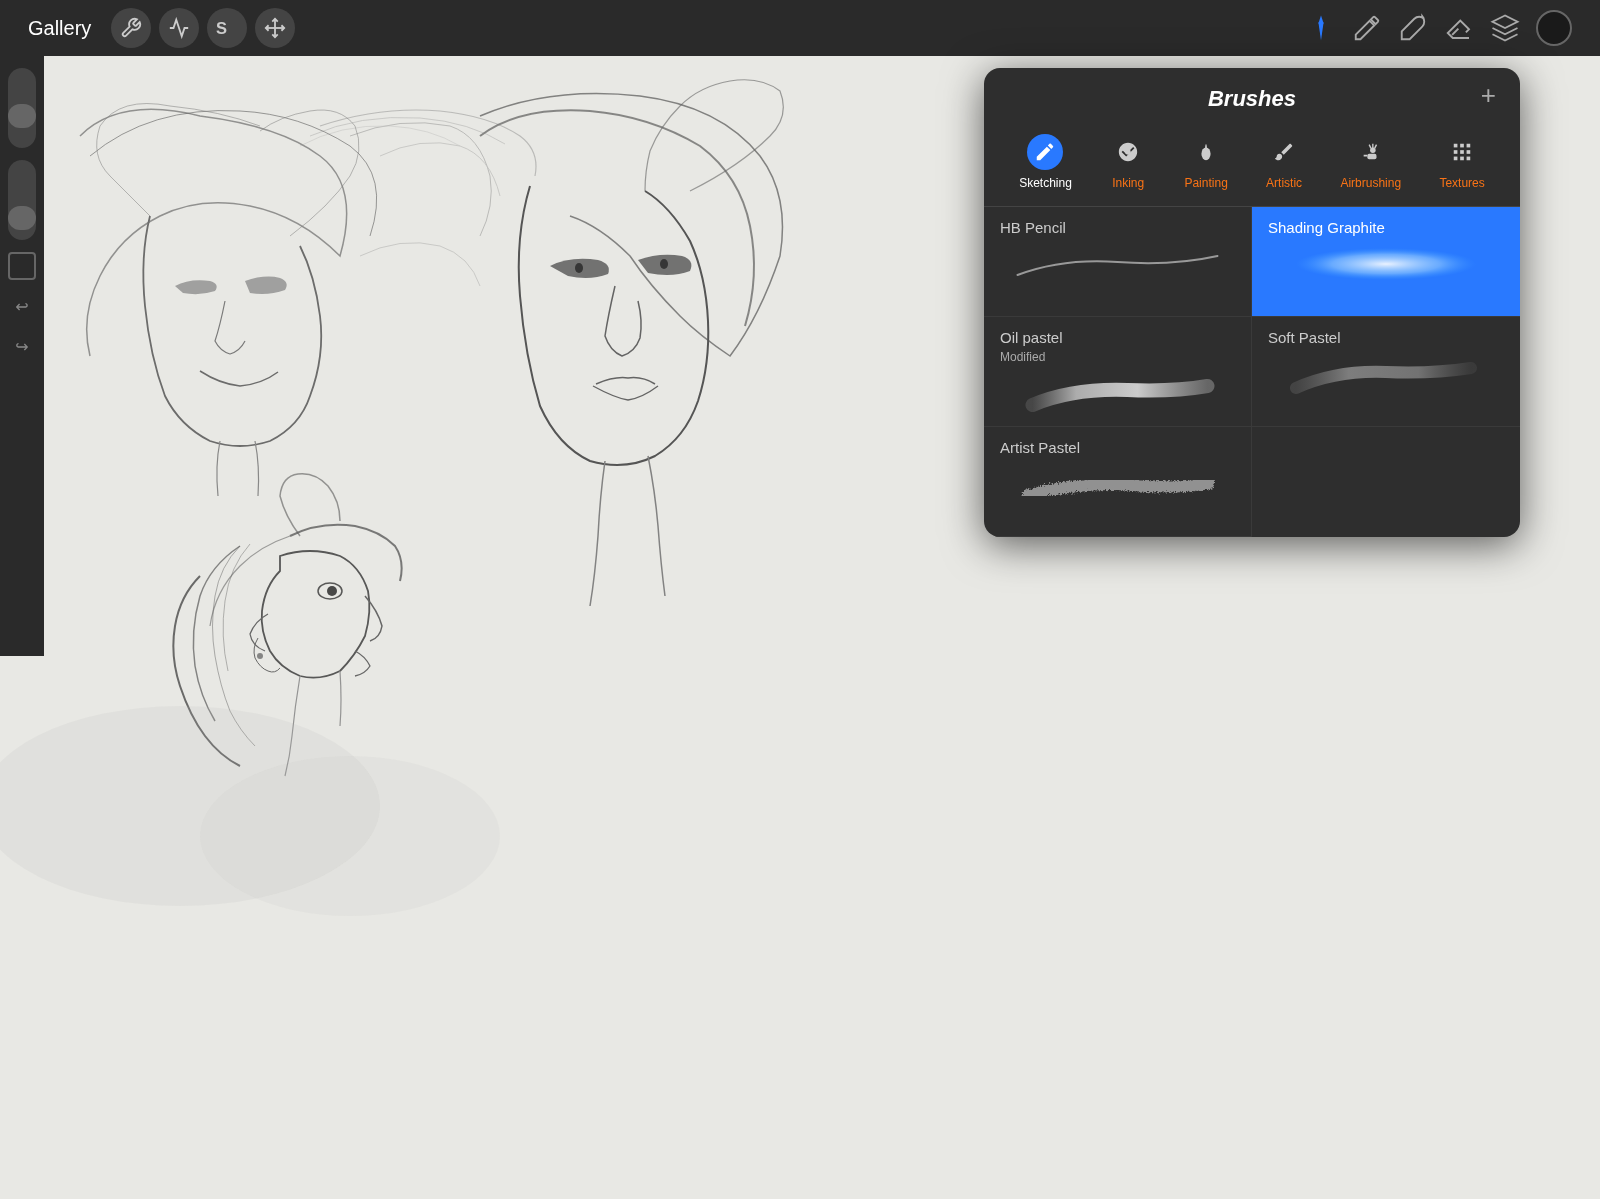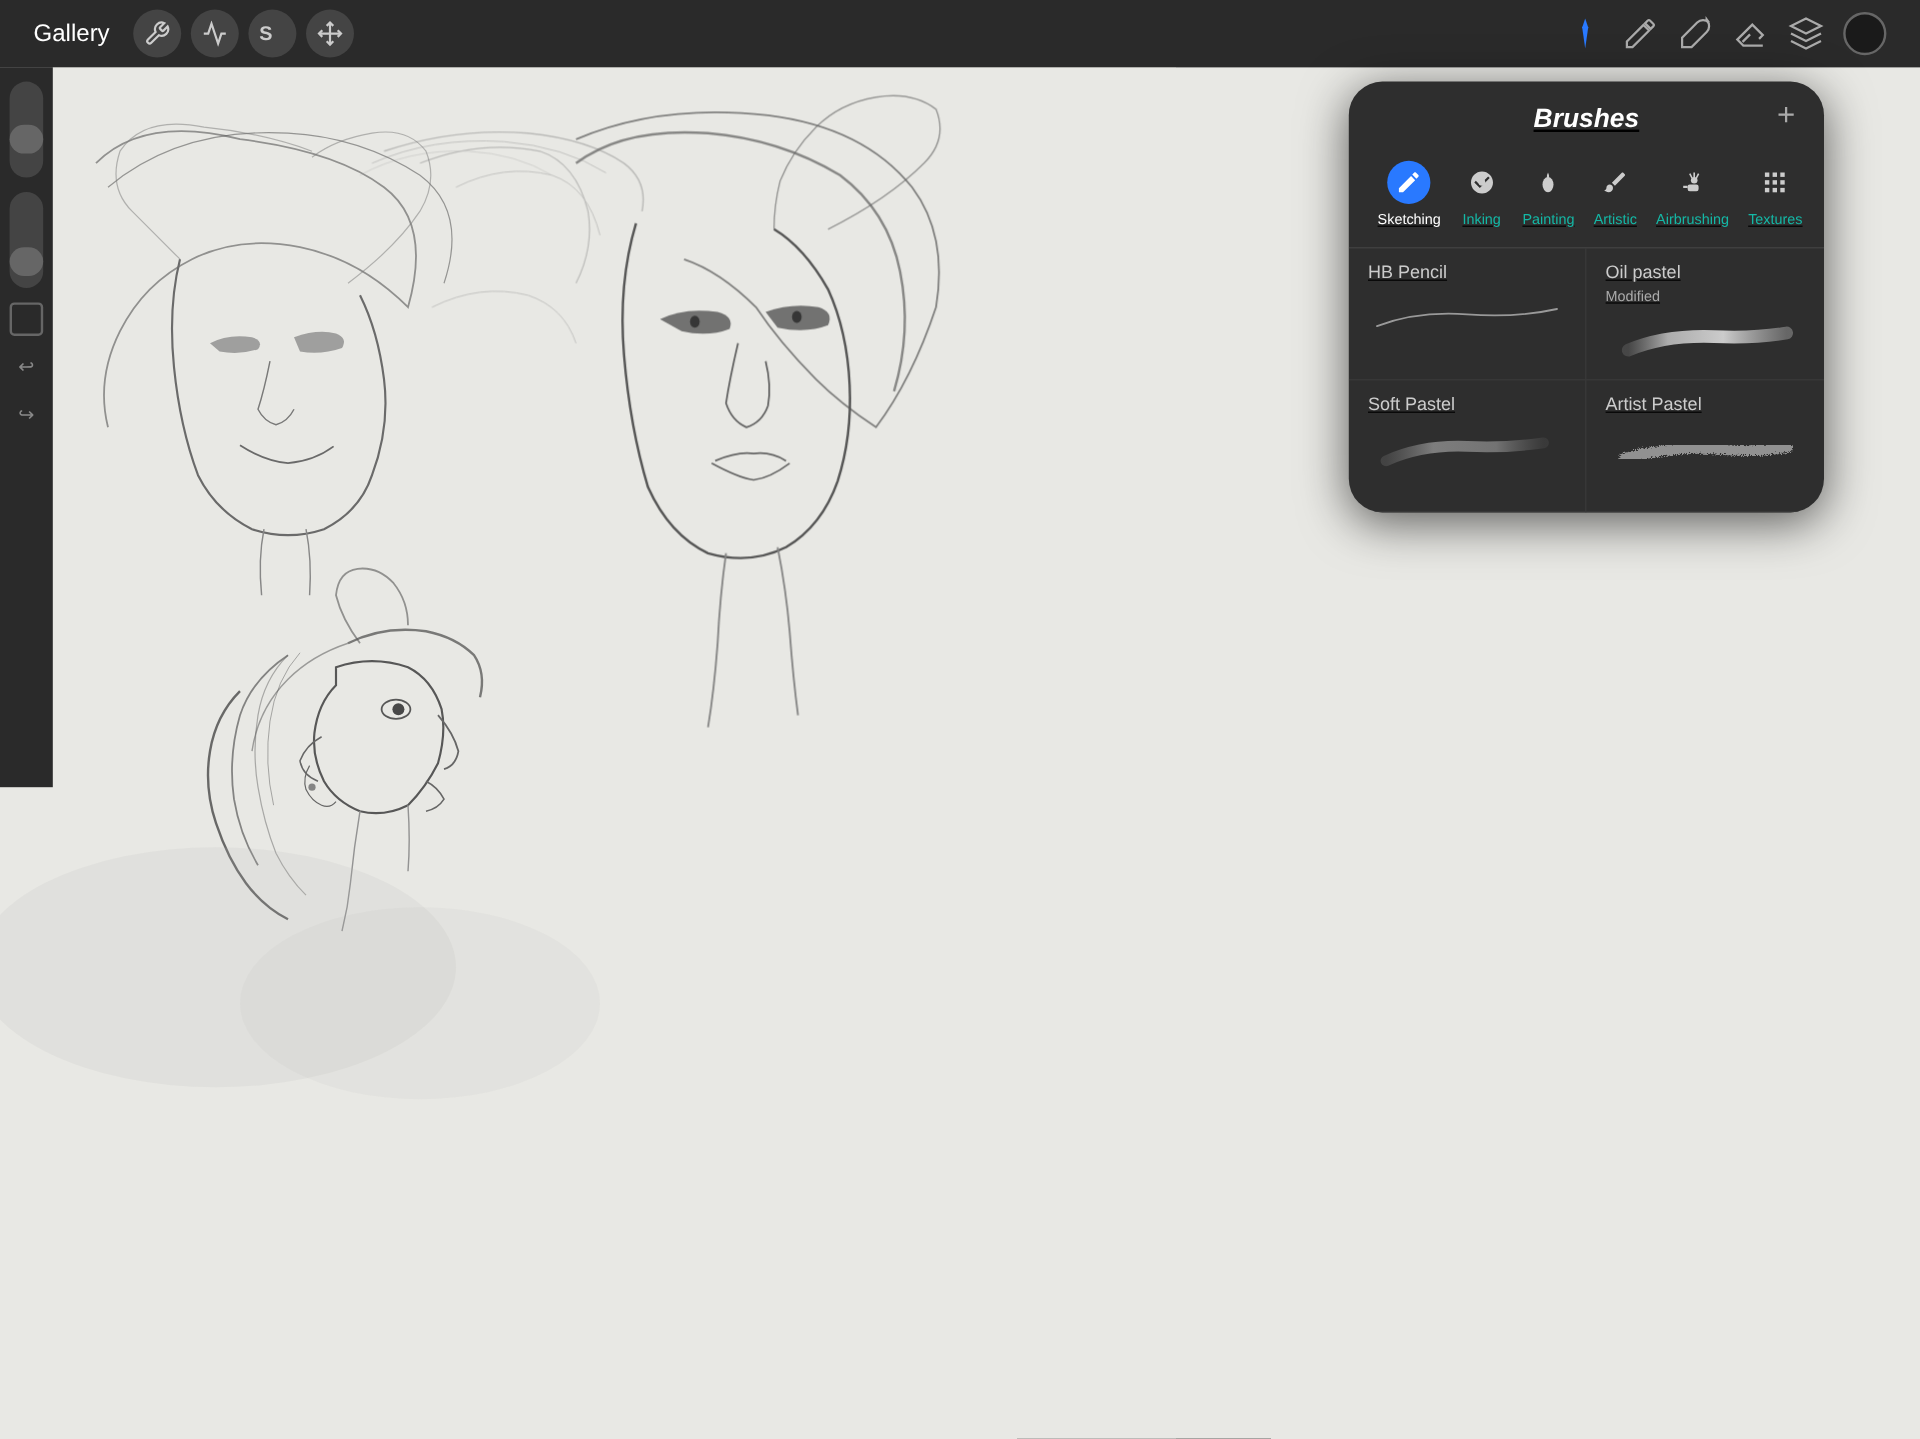--- a/index.html
+++ b/index.html
@@ -128,27 +128,26 @@
       font-size: 16px;
       cursor: pointer;
       margin: 4px 0;
     }
 
     
     #brushes-panel {
       position: absolute;
       top: 68px;
       right: 80px;
-      width: 396px;
+      width: 536px;
       background: #2e2e2e;
-      border-radius: 28px;
+      border-radius: 16px;
       overflow: hidden;
       z-index: 200;
       box-shadow: 0 8px 40px rgba(0,0,0,0.6);
-      text-decoration: underline;
     }
 
     #brushes-header {
       display: flex;
       align-items: center;
       justify-content: center;
       padding: 18px 24px 10px;
       position: relative;
     }
     #brushes-title {
@@ -198,21 +197,21 @@
     .cat-icon svg {
       width: 22px;
       height: 22px;
       fill: #ccc;
     }
     .cat-icon.active svg {
       fill: #fff;
     }
     .cat-label {
       font-size: 12px;
-      color: #14b8a6;
+      color: #f97316;
     }
     .cat-tab.active .cat-label {
       color: #fff;
     }
 
     
     #brush-list {
       display: grid;
       grid-template-columns: 1fr 1fr;
       padding: 0;
@@ -523,20 +522,35 @@
     <div class="brush-item">
       <div class="brush-name">HB Pencil</div>
       <div class="brush-stroke">
         <svg class="stroke-svg" viewBox="0 0 220 44">
           <path d="M10,35 Q55,18 110,22 Q165,26 210,16" fill="none" stroke="#999" stroke-width="2" stroke-linecap="round"></path>
         </svg>
       </div>
     </div>
 
 
+    <div class="brush-item selected">
+      <div class="brush-name">Shading Graphite</div>
+      <div class="brush-stroke">
+        <svg class="stroke-svg" viewBox="0 0 220 44">
+          <defs>
+            <radialGradient id="sgGrad" cx="50%" cy="50%" r="50%">
+              <stop offset="0%" stop-color="#fff" stop-opacity="0.9"></stop>
+              <stop offset="60%" stop-color="#adf" stop-opacity="0.5"></stop>
+              <stop offset="100%" stop-color="#4af" stop-opacity="0"></stop>
+            </radialGradient>
+          </defs>
+          <ellipse cx="110" cy="24" rx="90" ry="16" fill="url(#sgGrad)"></ellipse>
+        </svg>
+      </div>
+    </div>
 
     <div class="brush-item">
       <div class="brush-name">Oil pastel</div>
       <div class="brush-subtitle">Modified</div>
       <div class="brush-stroke">
         <svg class="stroke-svg" viewBox="0 0 220 44">
           <defs>
             <linearGradient id="opGrad" x1="0%" y1="0%" x2="100%" y2="0%">
               <stop offset="0%" stop-color="#aaa" stop-opacity="0.2"></stop>
               <stop offset="25%" stop-color="#ccc" stop-opacity="0.8"></stop>

